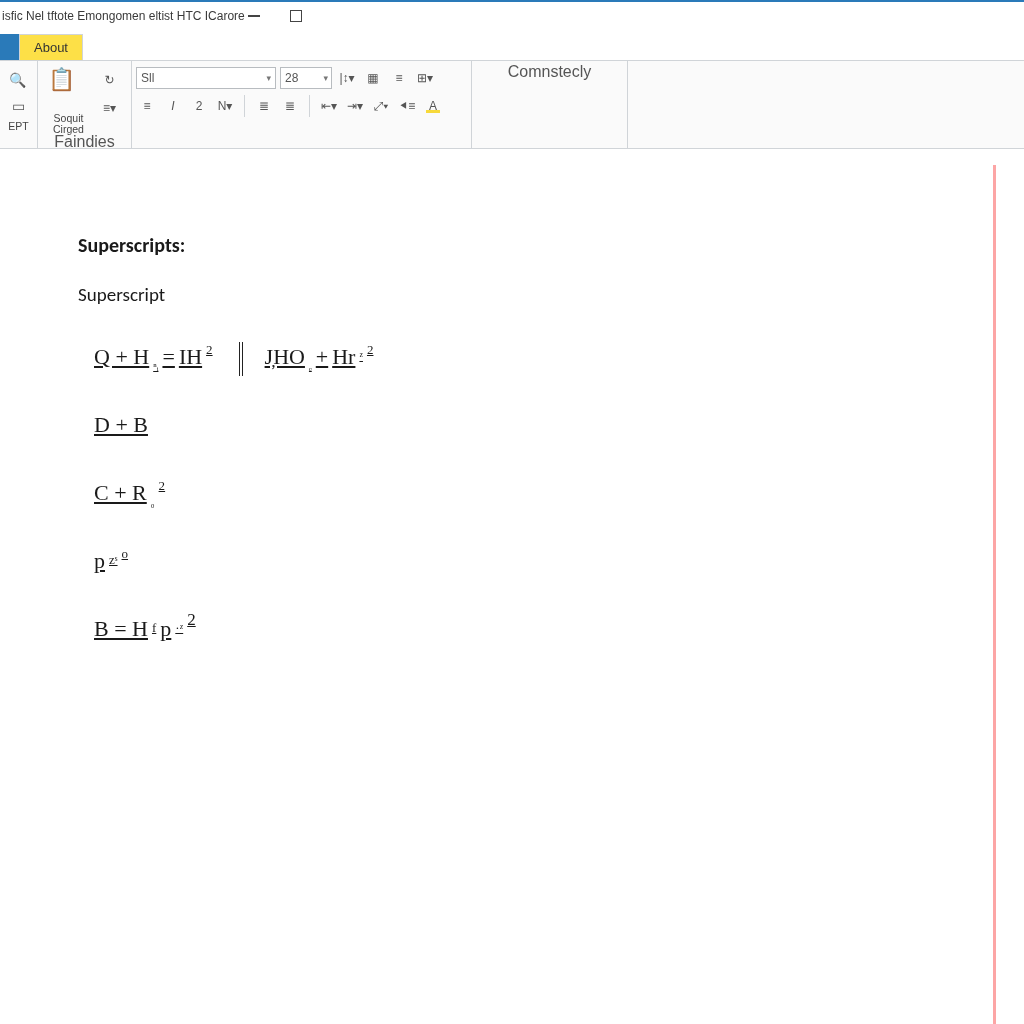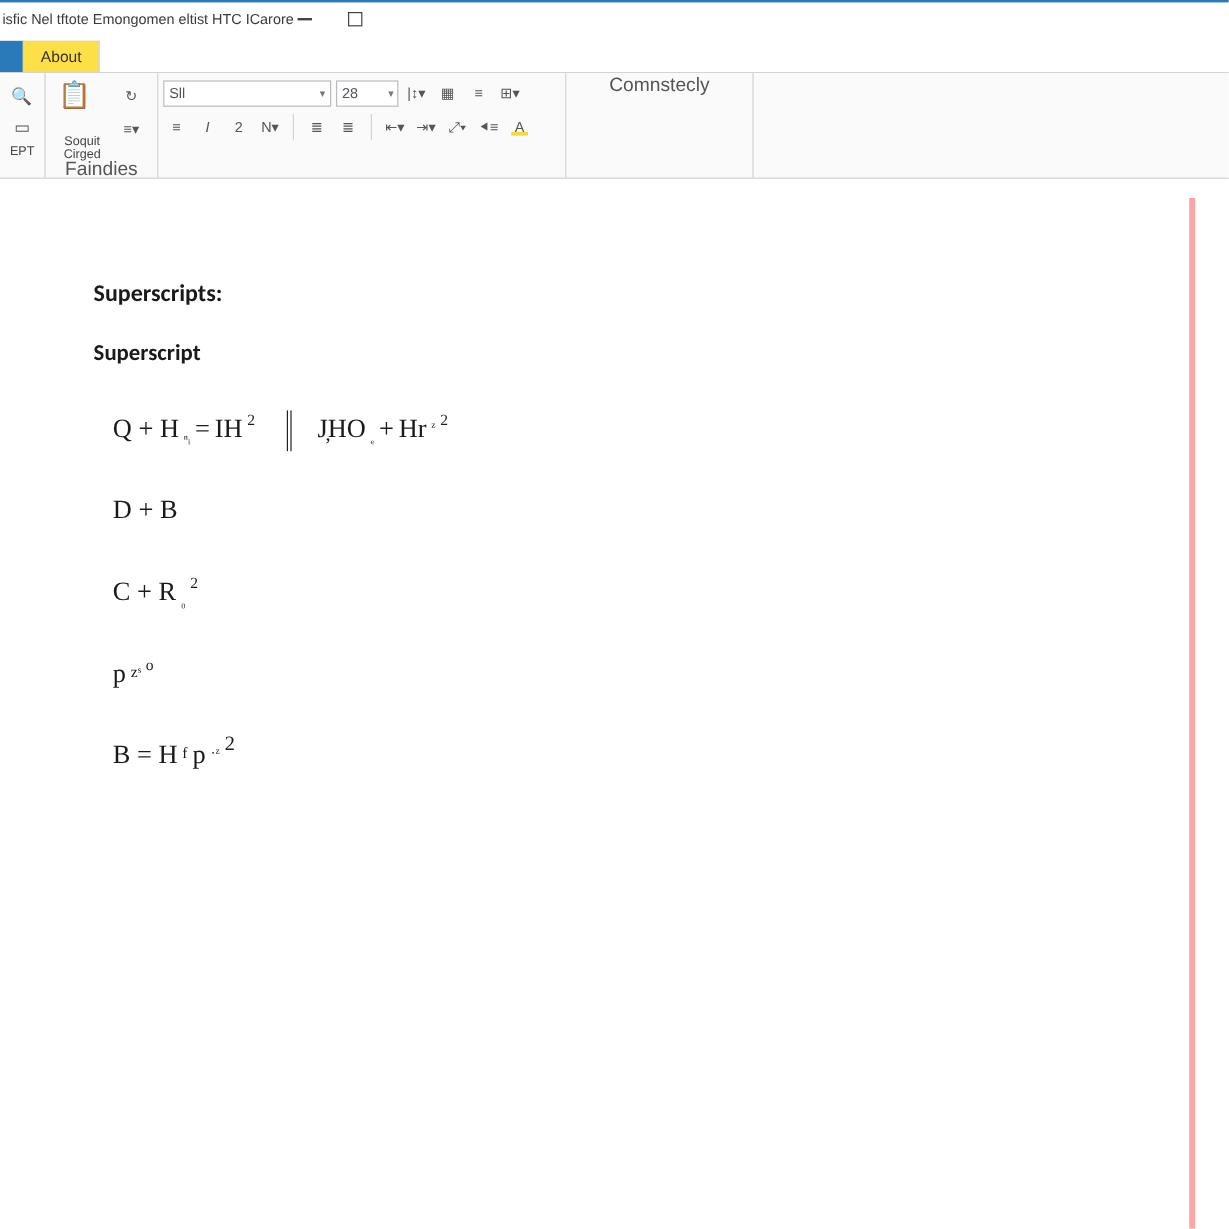--- a/index.html
+++ b/index.html
@@ -103,38 +103,39 @@
   .ink-under { border-bottom:3px solid #f7d93b; padding-bottom:0px; display:inline-block; width:14px; height:14px; text-align:center; }
 
   
   .doc-wrap {
     position:absolute;
     top:165px;
     left:0;
     right:0;
     bottom:0;
     background:#fff;
-    border-right:5px solid #fca5a5;
+    border-right:3px solid #fca5a5;
     margin-right:28px;
   }
   .doc {
     padding: 68px 0 0 78px;
     font-family: "Segoe UI", "Calibri", sans-serif;
     color:#1a1a1a;
   }
   .heading { font-size:20px; font-weight:700; margin-bottom:26px;}
-  .subheading { font-size:19px; font-weight:700; margin-bottom:30px;}
+  .subheading { font-size:19px; font-weight:400; margin-bottom:30px;}
   .eq-line {
     font-family: "Cambria Math", "Times New Roman", serif;
     font-size:22px;
     margin: 0 0 42px 16px;
     display:flex;
     align-items:flex-end;
     gap:4px;
     white-space:nowrap;
+    text-decoration:underline;
   }
   .eq-line .base { font-size:22px; }
   .eq-line sup { font-size:13px; vertical-align: super; position:relative; top:-6px; }
   .eq-line sub { font-size:11px; vertical-align: sub; position:relative; bottom:-2px;text-align:right;}
   .double-bar {
     display:inline-block;
     border-left:1.5px solid #222;
     border-right:1.5px solid #222;
     width:4px;
     height:34px;

